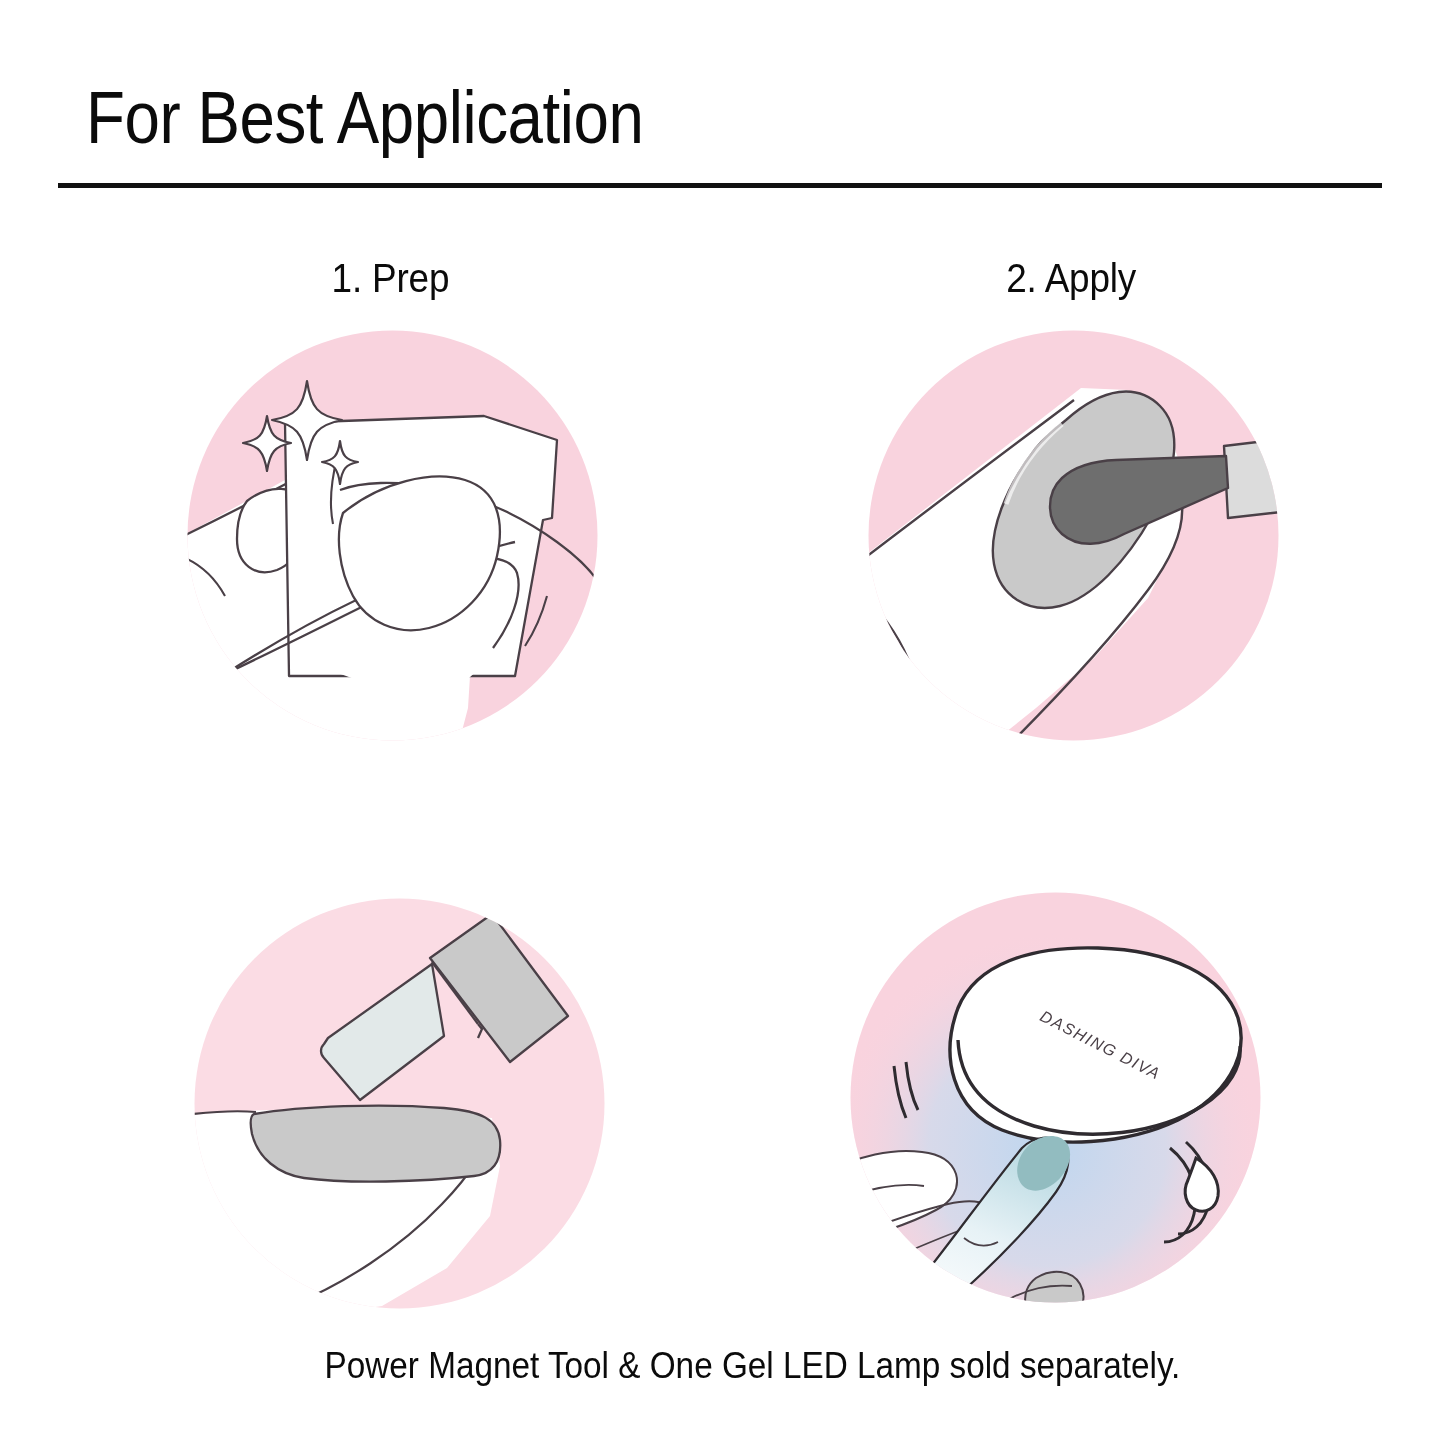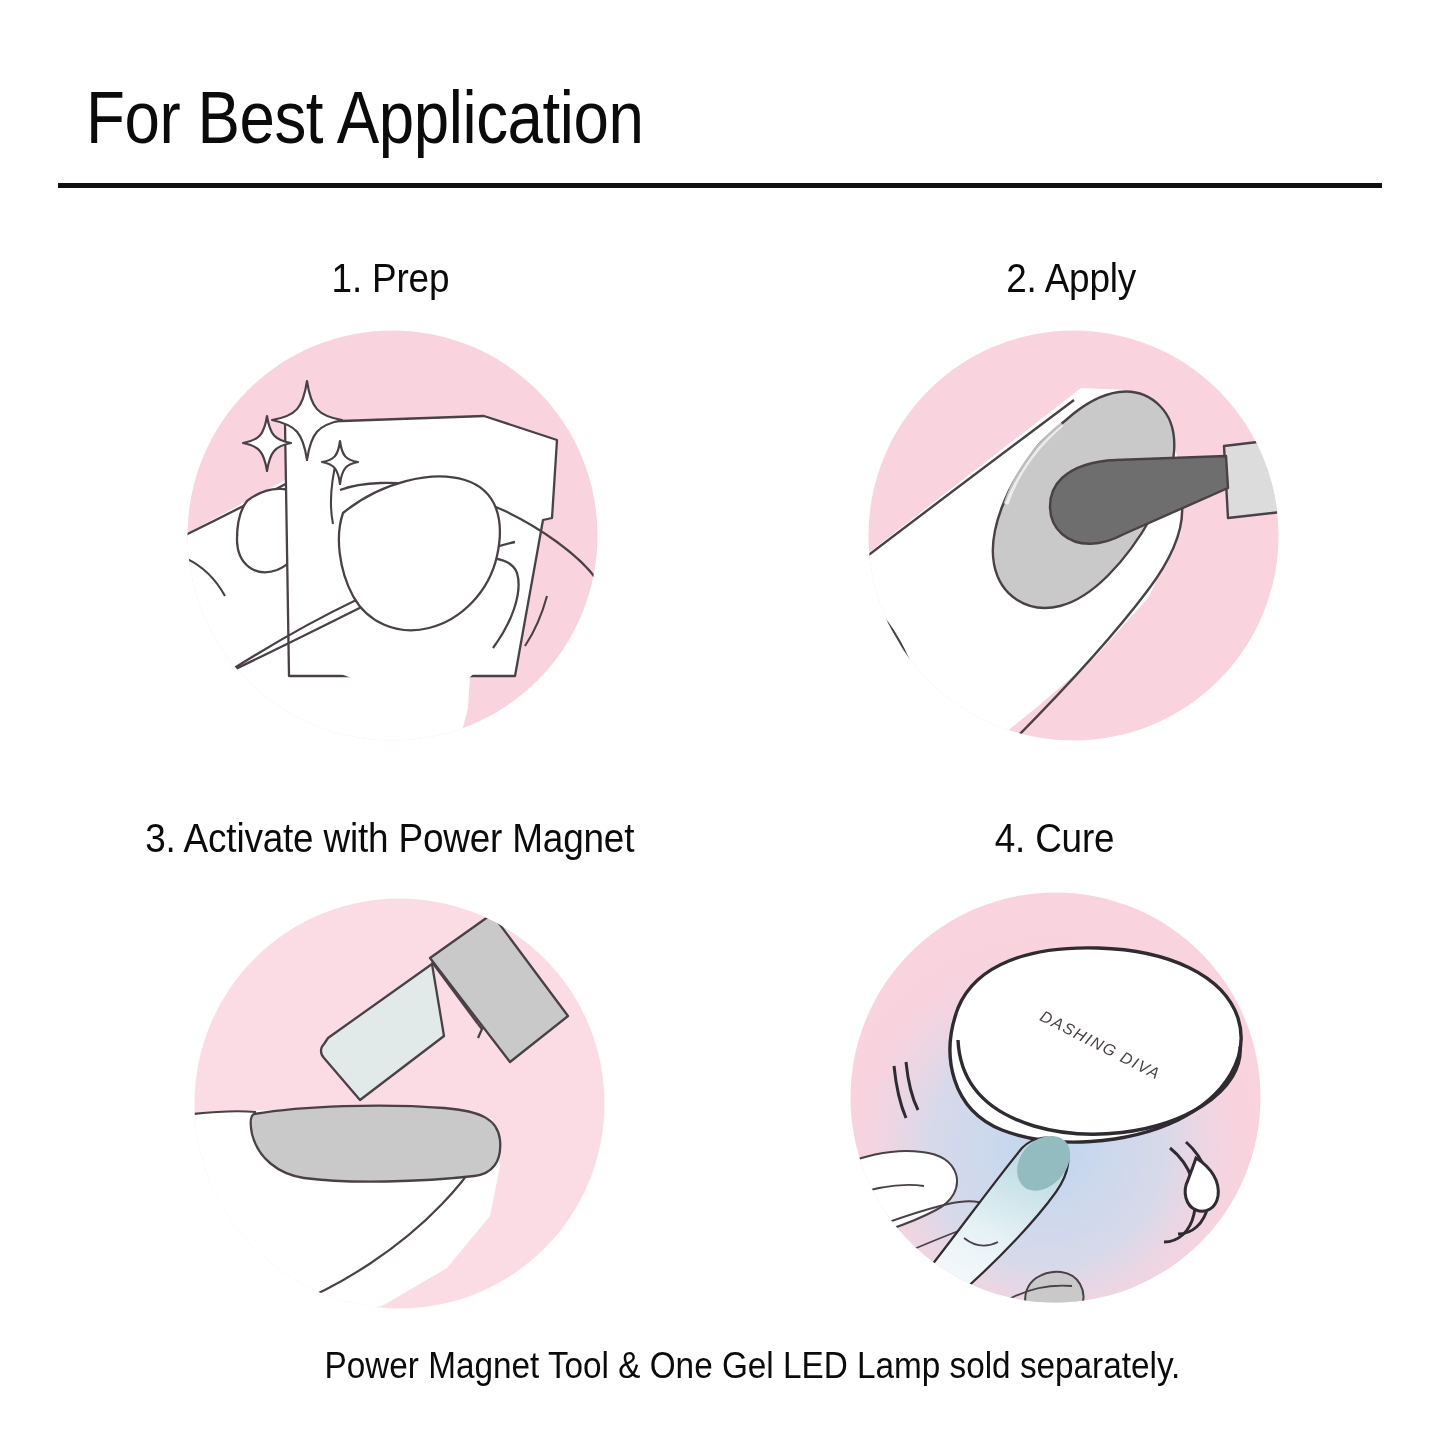--- a/index.html
+++ b/index.html
@@ -193,21 +193,20 @@
         <path d="M358,118 L424,110 L432,182 L362,190 Z" fill="#DCDCDC" stroke="#4A4047" stroke-width="2.4" stroke-linejoin="round"></path>
 
         <path d="M196,150 C180,165 180,192 196,206 C212,220 236,218 258,206
                  L362,160 L360,128 L250,132 C226,133 208,139 196,150 Z" fill="#6E6E6E" stroke="#4A4047" stroke-width="2.4" stroke-linejoin="round"></path>
       </g>
     </svg>
   </div>
 </div>
 
 <div class="step" id="step-3">
-  <div class="step-label"><span>3. Activate with Power Magnet</span></div>
   <div class="illus">
     <svg viewBox="0 0 415 415" xmlns="http://www.w3.org/2000/svg">
       <defs>
         <clipPath id="clip3">
             <circle cx="207.5" cy="207.5" r="205"></circle>
           </clipPath>
       </defs>
       <circle cx="207.5" cy="207.5" r="205" fill="#FBDCE4"></circle>
       <g clip-path="url(#clip3)">
 
@@ -226,21 +225,20 @@
                  L252,140 L240,68 L136,142 Z" fill="#E2E9E9" stroke="#4A4047" stroke-width="2.3" stroke-linejoin="round"></path>
 
         <path d="M240,66 L286,128" fill="none" stroke="#4A4047" stroke-width="2.3"></path>
         <path d="M286,128 L290,133 L286,142" fill="none" stroke="#4A4047" stroke-width="2.3"></path>
       </g>
     </svg>
   </div>
 </div>
 
 <div class="step" id="step-4">
-  <div class="step-label"><span>4. Cure</span></div>
   <div class="illus">
     <svg viewBox="0 0 415 415" xmlns="http://www.w3.org/2000/svg">
       <defs>
         <clipPath id="clip4">
             <circle cx="207.5" cy="207.5" r="205"></circle>
           </clipPath>
         <radialGradient id="uvglow" cx="48%" cy="62%" r="52%">
           <stop offset="0%" stop-color="#BBD6F0" stop-opacity="0.95"></stop>
           <stop offset="55%" stop-color="#C9DCEF" stop-opacity="0.7"></stop>
           <stop offset="100%" stop-color="#F9D3DE" stop-opacity="0"></stop>

